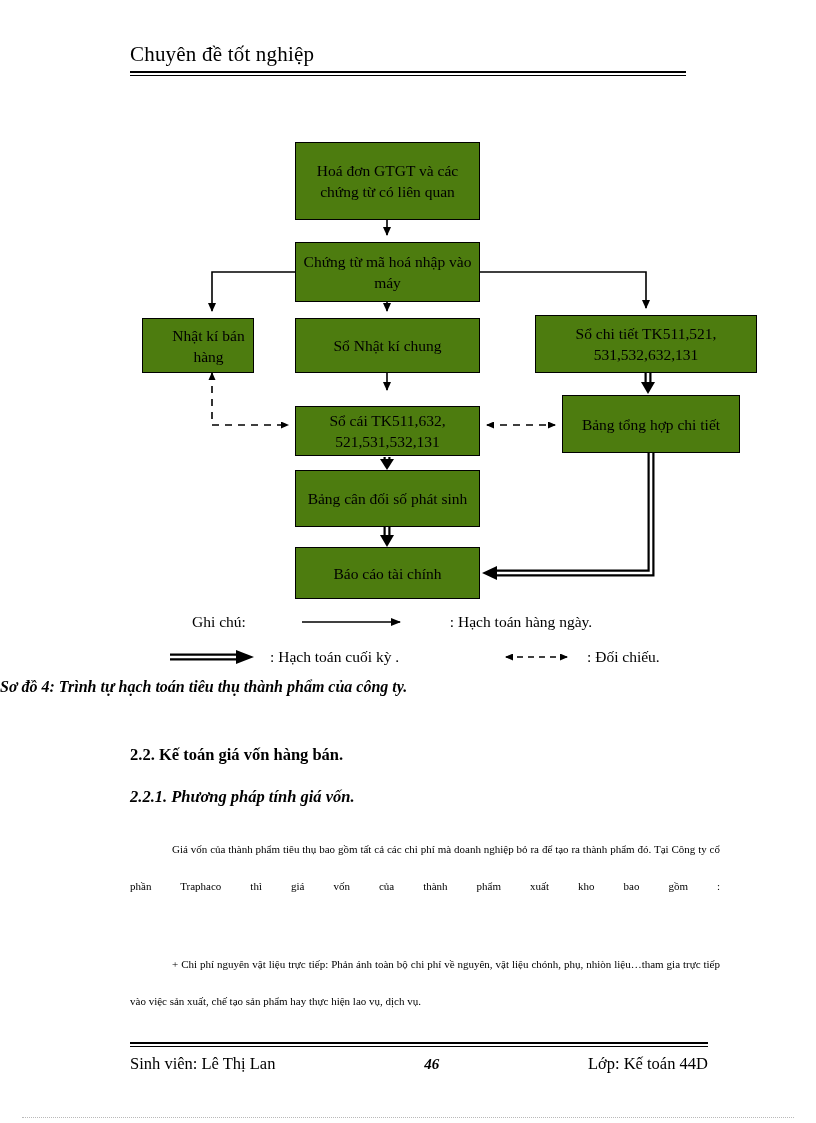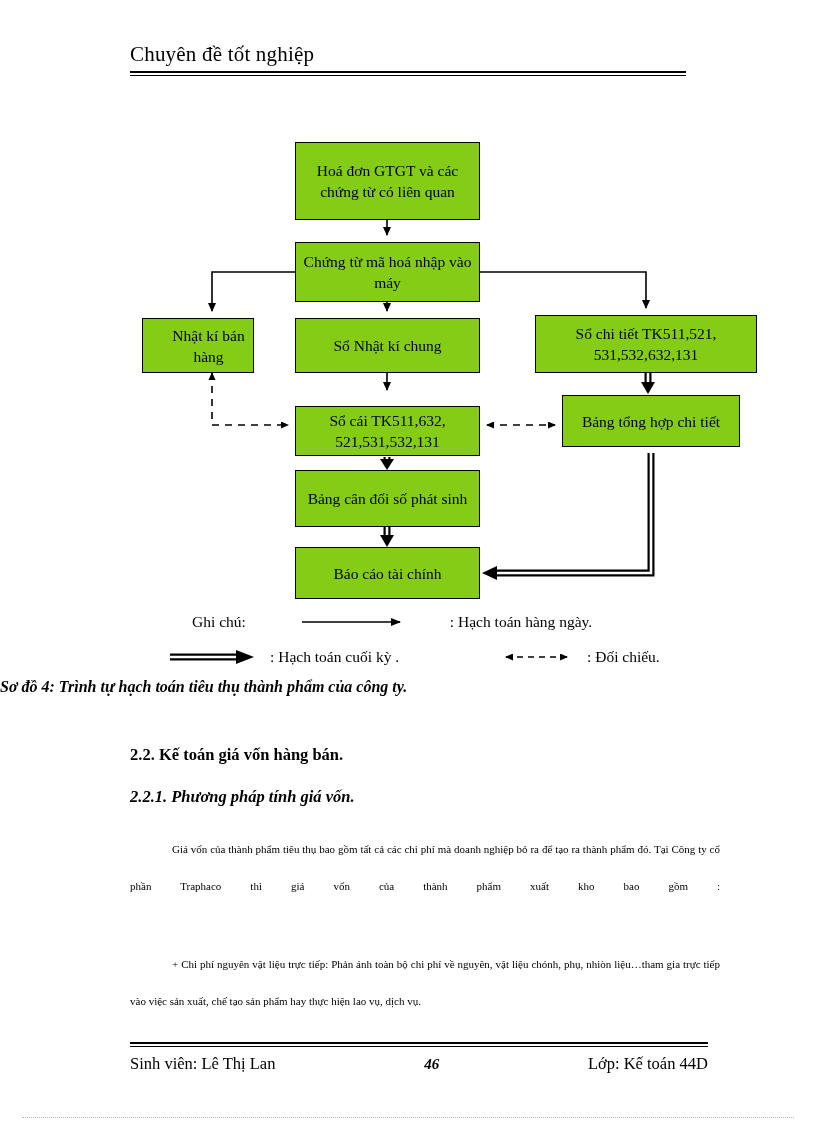--- a/index.html
+++ b/index.html
@@ -48,40 +48,40 @@
     position: absolute;
     left: 0;
     top: 120px;
     width: 816px;
     height: 500px;
   }
   .node {
     position: absolute;
     box-sizing: border-box;
     border: 1.6px solid #000;
-    background: #84cc16;
+    background: #4d7c0f;
     display: flex;
     align-items: center;
     justify-content: center;
     text-align: center;
     font-size: 15.5px;
     line-height: 21px;
     padding: 2px 6px;
     z-index: 3;
   }
   .node span { display: block; }
 
   
   #n-hoadon     { left: 295px; top: 22px;  width: 185px; height: 78px; }
   #n-chungtu    { left: 295px; top: 122px; width: 185px; height: 60px; }
   #n-nhatki     { left: 142px; top: 198px; width: 112px; height: 55px; padding-left: 27px; }
   #n-sonhatki   { left: 295px; top: 198px; width: 185px; height: 55px; }
   #n-sochitiet  { left: 535px; top: 195px; width: 222px; height: 58px; }
   #n-socai      { left: 295px; top: 286px; width: 185px; height: 50px; }
-  #n-bangtong   { left: 562px; top: 275px; width: 178px; height: 52px; }
+  #n-bangtong   { left: 562px; top: 275px; width: 178px; height: 58px; }
   #n-bangcandoi { left: 295px; top: 350px; width: 185px; height: 57px; }
   #n-baocao     { left: 295px; top: 427px; width: 185px; height: 52px; }
 
   .conn { position: absolute; left: 0; top: 0; width: 816px; height: 500px; z-index: 1; }
 
   
   .legend {
     position: absolute;
     left: 0;
     top: 605px;

